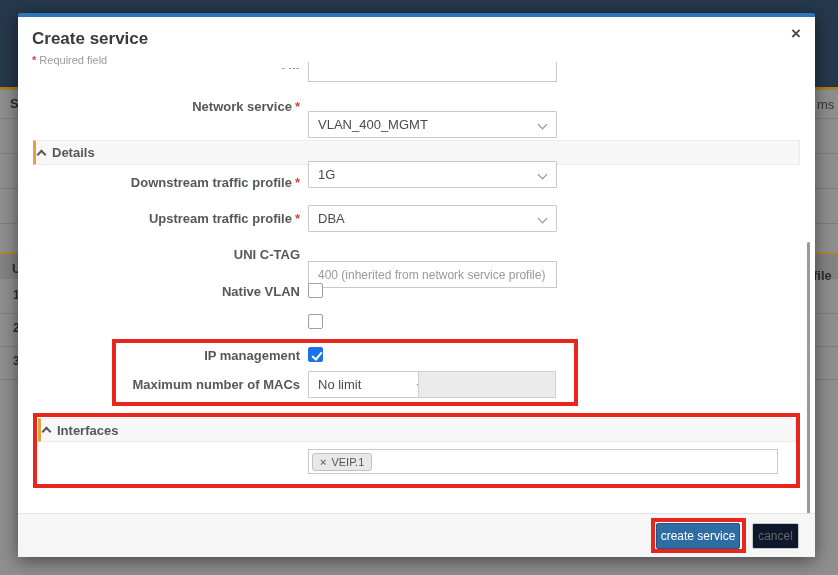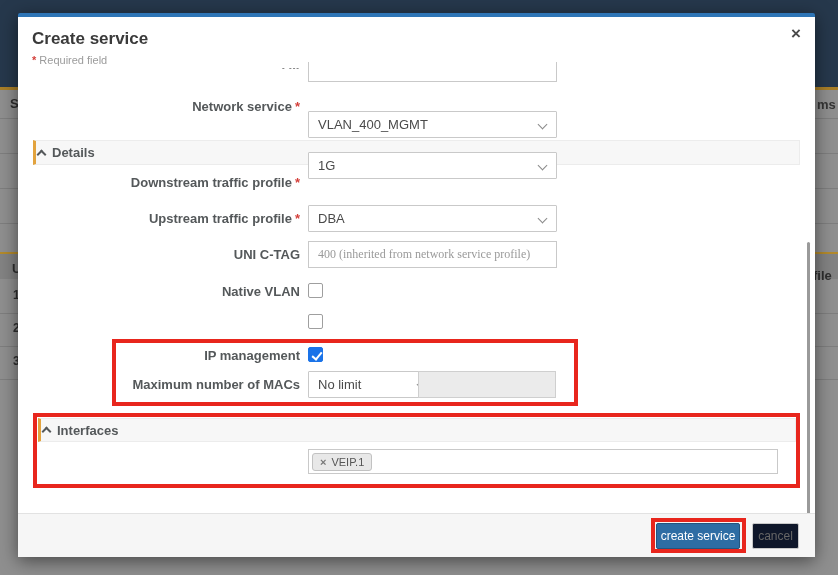--- a/index.html
+++ b/index.html
@@ -29,21 +29,21 @@
   .f-label { position:absolute; left:0; width:282px; text-align:right;
     font-size:13px; font-weight:bold; color:#54585a; height:15px; line-height:15px; white-space:nowrap; }
   .f-label .req { margin-left:3px; }
 
   .ctl { position:absolute; left:290px; background:#fff; border:1px solid #c9c9c9; }
   .select { width:249px; height:27px; line-height:25px; font-size:13px; color:#4a4a4a;
     padding:0 24px 0 9px; cursor:pointer; border-radius:1px; }
   .select .chev { position:absolute; right:10px; top:9px; width:7px; height:7px;
     border-right:1.5px solid #8a8a8a; border-bottom:1.5px solid #8a8a8a; transform:rotate(45deg); }
   .text-input { width:249px; height:27px; font-size:12px; color:#555; padding:0 9px;
-    font-family:Liberation Serif, serif; border:1px solid #c9c9c9; position:absolute; left:290px; }
+    font-family:Liberation Sans, sans-serif; border:1px solid #c9c9c9; position:absolute; left:290px;margin-top:20px; }
   .text-input::placeholder { color:#9a9a9a; opacity:1; }
   .cutoff-input { position:absolute; left:290px; top:45px; width:249px; height:20px;
     border:1px solid #c9c9c9; border-top:none; background:#fff; }
   .cutoff-label { position:absolute; left:0; width:282px; top:46px; text-align:right;
     font-size:8px; color:#7a7a7a; letter-spacing:1px; font-weight:bold; overflow:hidden; height:7px; }
 
   .checkbox { position:absolute; left:290px; width:15px; height:15px; border:1px solid #9f9f9f;
     border-radius:2px; background:#fff; cursor:pointer; }
   .checkbox.checked { background:var(--checkbox-blue,#1a73e8); border-color:var(--checkbox-blue,#1a73e8); }
   .checkbox.checked::after { content:""; position:absolute; left:4.5px; top:1.5px; width:4px; height:8px;
@@ -79,21 +79,21 @@
     border:1px solid #24557f; }
   .btn-cancel { right:16px; width:47px; background:#0f172a; color:#666; border:1px solid #c9c9c9; }
 </style>
 </head>
 <body>
 
 <div class="bg-page">
   <div class="bg-header"></div>
 
   <span class="bg-toolbar-frag" style="left:10px; top:96px;">S</span>
-  <span class="bg-toolbar-frag" style="left:817px; top:97px; font-weight:bold; color:#353535;">ms</span>
+  <span class="bg-toolbar-frag" style="left:817px; top:97px; font-weight:normal; color:#353535;">ms</span>
 
   <div class="bg-sep" style="top:118px;"></div>
   <div class="bg-sep" style="top:153px;"></div>
   <div class="bg-sep" style="top:188px;"></div>
   <div class="bg-sep" style="top:223px;"></div>
 
   <div class="bg-thead">
     <span class="bg-toolbar-frag" style="left:12px; top:7px;">U</span>
     <span class="bg-toolbar-frag" style="left:813px; top:14px;">file</span>
   </div>
@@ -117,21 +117,21 @@
 
   <div class="f-label" style="top:82px;"><span>Network service</span><span class="req">*</span></div>
   <div class="ctl select" style="top:94px;"><span>VLAN_400_MGMT</span><span class="chev"></span></div>
 
   <div class="section-hd" style="left:15px; top:123px; width:767px; height:25px;">
     <span class="caret"></span>
     <span class="sec-label">Details</span>
   </div>
 
   <div class="f-label" style="top:158px;"><span>Downstream traffic profile</span><span class="req">*</span></div>
-  <div class="ctl select" style="top:135px;"><span>1G</span><span class="chev"></span></div>
+  <div class="ctl select" style="top:144px;"><span>1G</span><span class="chev"></span></div>
 
   <div class="f-label" style="top:194px;"><span>Upstream traffic profile</span><span class="req">*</span></div>
   <div class="ctl select" style="top:188px;"><span>DBA</span><span class="chev"></span></div>
 
   <div class="f-label" style="top:230px;">UNI C-TAG</div>
   <input class="text-input" style="top: 224px;" type="text" placeholder="400 (inherited from network service profile)">
 
   <div class="f-label" style="top:267px;">Native VLAN</div>
   <div class="checkbox" style="top:266px;"></div>
 

